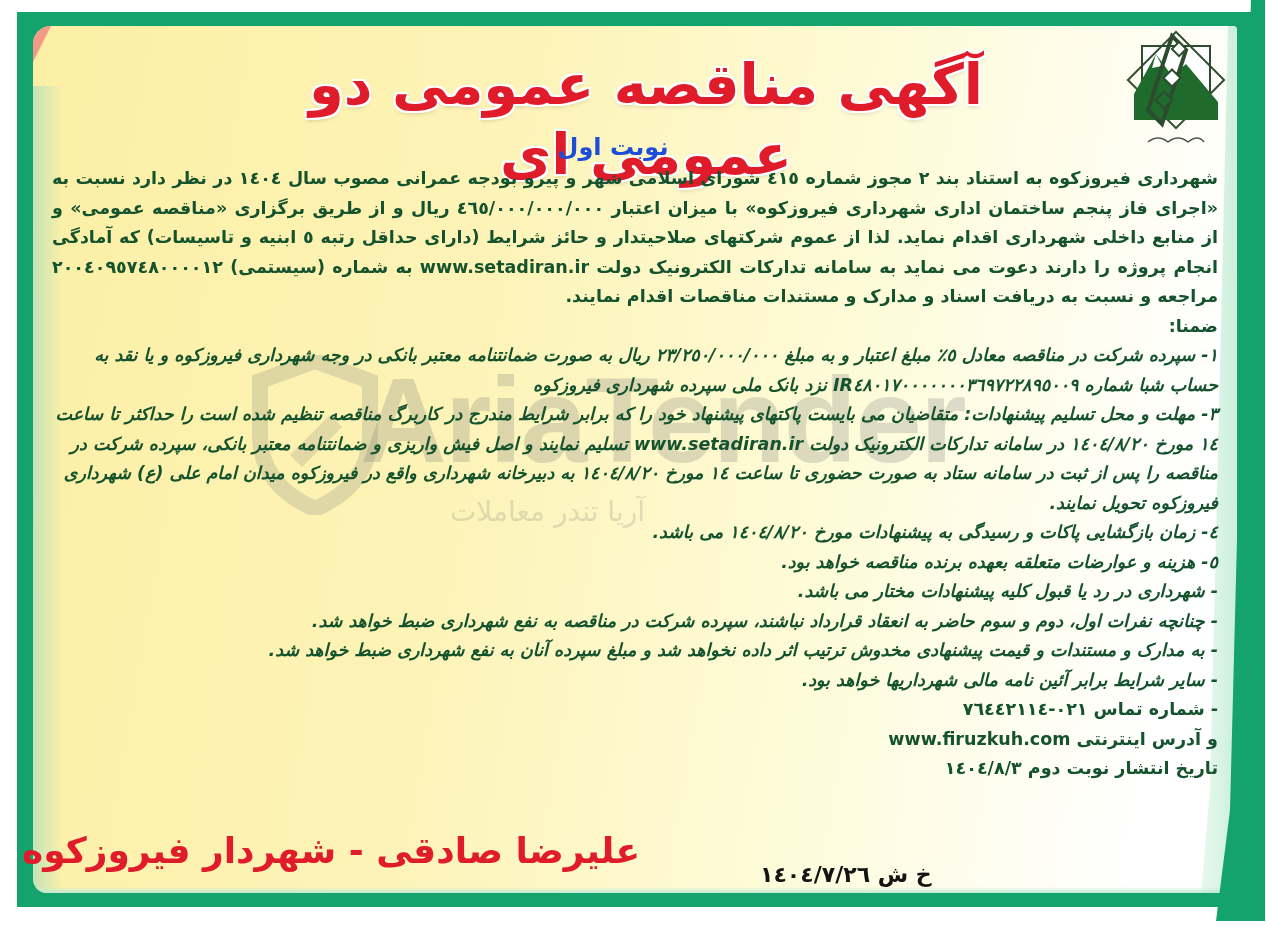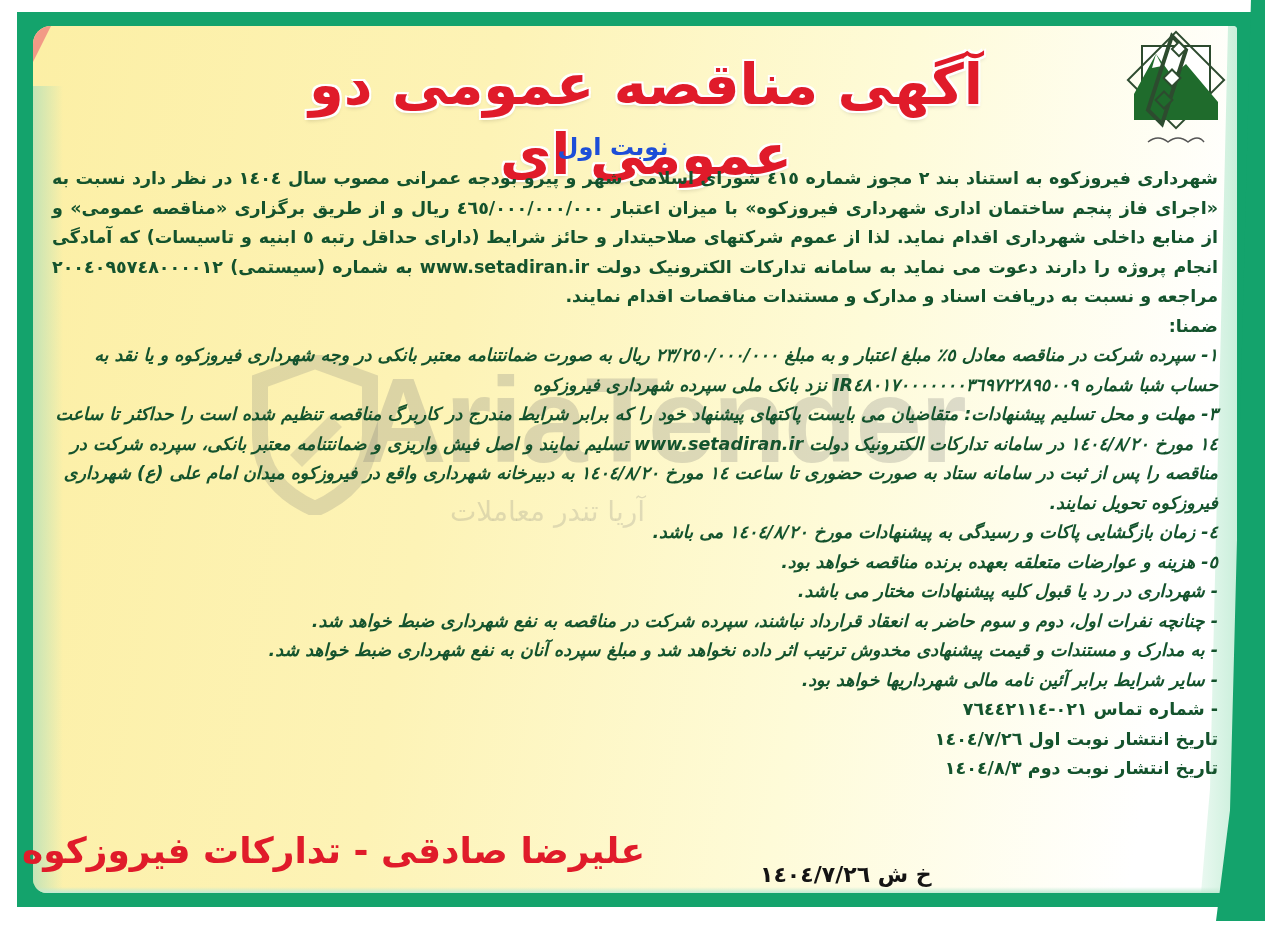--- a/index.html
+++ b/index.html
@@ -188,24 +188,24 @@
   <p class="item">٥- هزینه و عوارضات متعلقه بعهده برنده مناقصه خواهد بود.</p>
   <p class="item">- شهرداری در رد یا قبول کلیه پیشنهادات مختار می باشد.</p>
   <p class="item">- چنانچه نفرات اول، دوم و سوم حاضر به انعقاد قرارداد نباشند، سپرده شرکت در مناقصه به نفع شهرداری ضبط خواهد شد.</p>
   <p class="item">- به مدارک و مستندات و قیمت پیشنهادی مخدوش ترتیب اثر داده نخواهد شد و مبلغ سپرده آنان به نفع شهرداری ضبط خواهد شد.</p>
   <p class="item">- سایر شرایط برابر آئین نامه مالی شهرداریها خواهد بود.</p>
   <p>
     <span>- شماره تماس</span>
     <span>٠٢١-٧٦٤٤٢١١٤</span>
   </p>
   <p>
-    <span>تاریخ انتشار نوبت اول</span>
-    <span>١٤٠٤/٧/٢٦</span>
+    <span>و آدرس اینترنتی</span>
+    <span>www.firuzkuh.com</span>
   </p>
   <p>
     <span>تاریخ انتشار نوبت دوم</span>
     <span>١٤٠٤/٨/٣</span>
   </p>
 </div>
 
 <div class="footer-stamp">خ ش ١٤٠٤/٧/٢٦</div>
 
-<div class="signature">علیرضا صادقی - تدارکات فیروزکوه</div>
+<div class="signature">علیرضا صادقی - شهردار فیروزکوه</div>
 
 </body></html>

